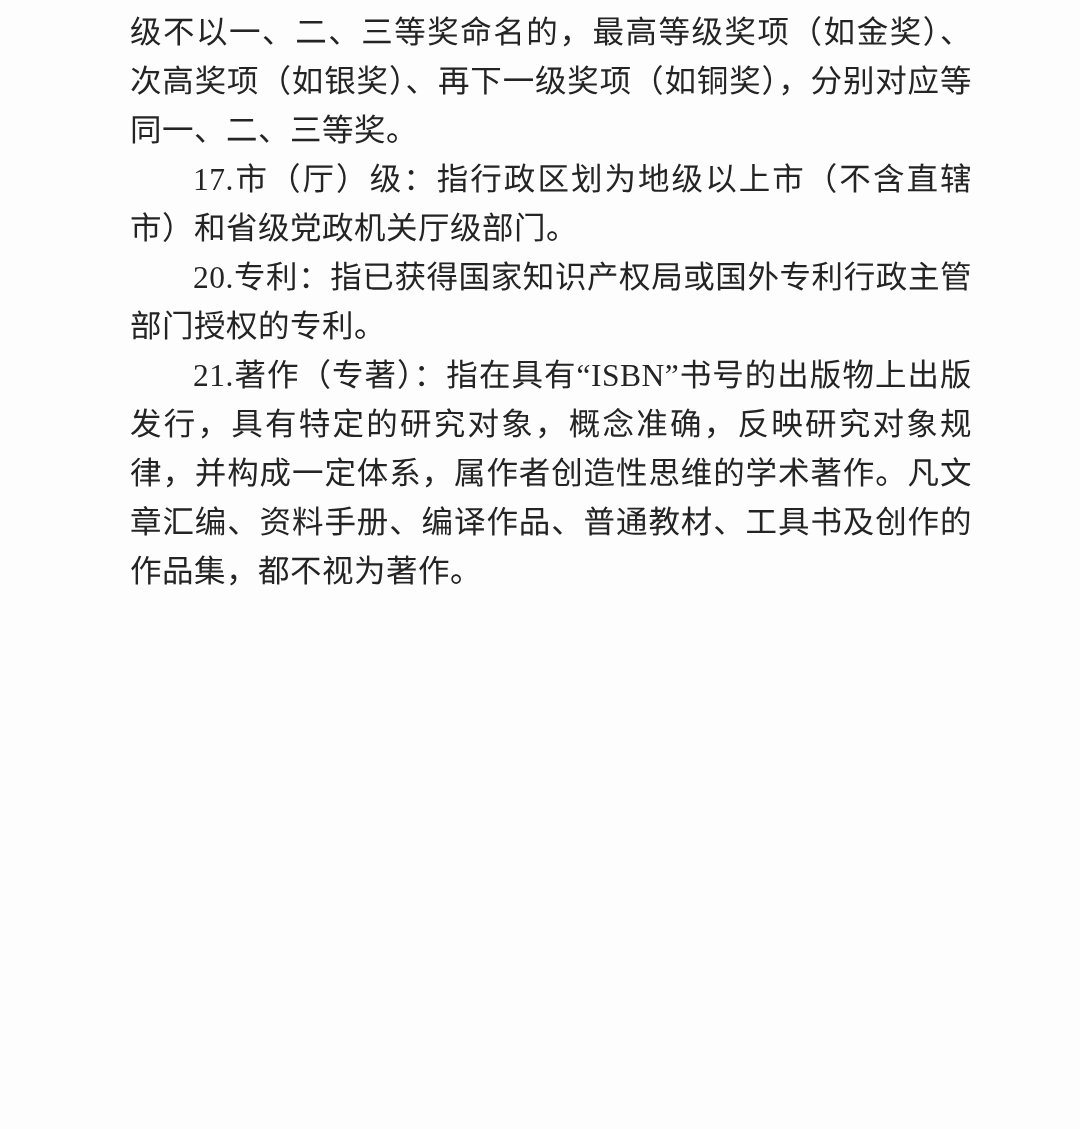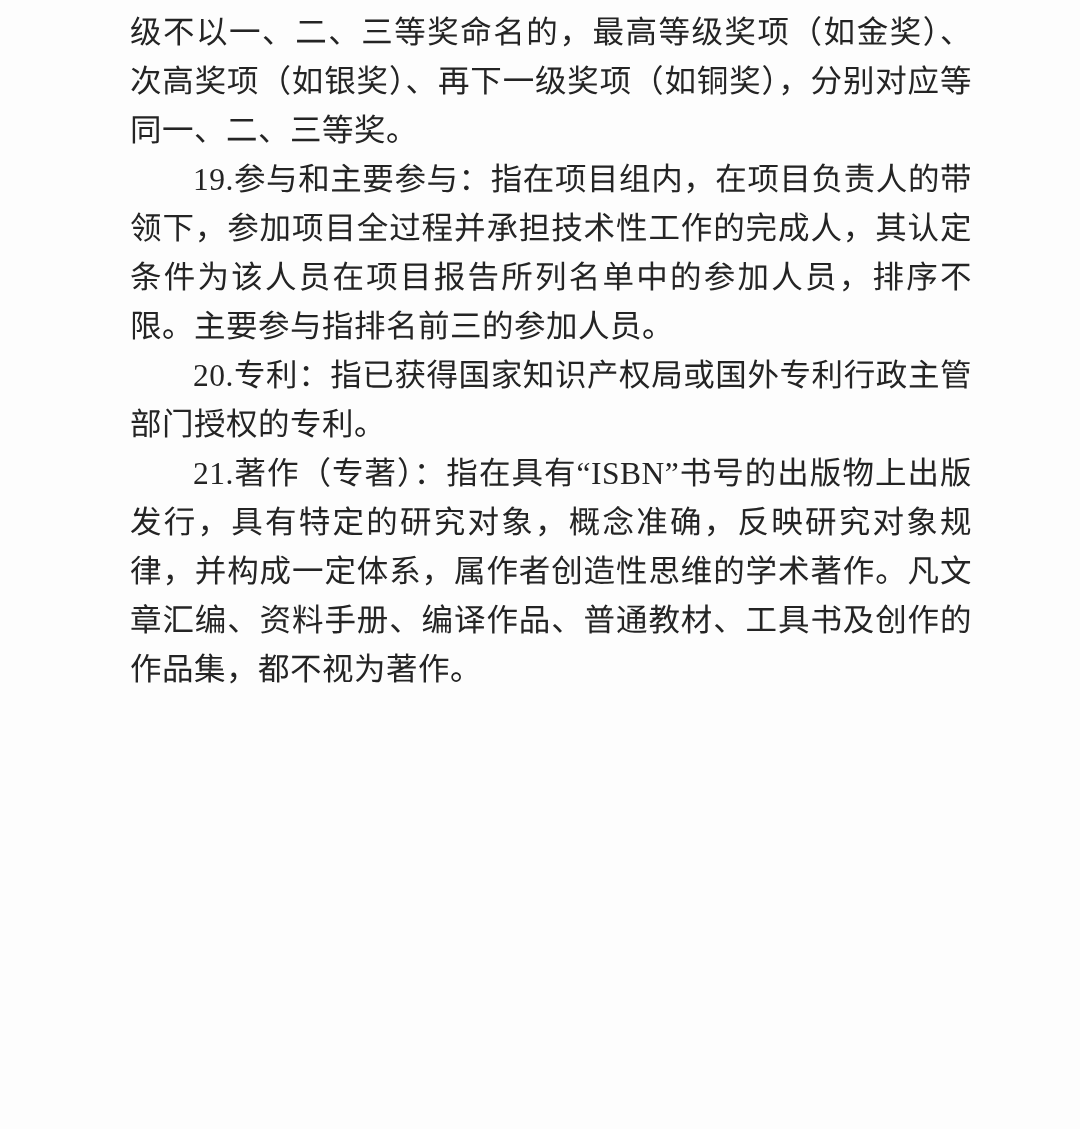--- a/index.html
+++ b/index.html
@@ -35,17 +35,17 @@
   .para.indent {
     text-indent: 2em;
   }
 </style>
 </head>
 <body>
 
 <div class="page">
   <div class="doc-body">
     <p class="para">级不以一、二、三等奖命名的，最高等级奖项（如金奖）、次高奖项（如银奖）、再下一级奖项（如铜奖），分别对应等同一、二、三等奖。</p>
-    <p class="para indent">19.参与和主要参与：指在项目组内，在项目负责人的带领下，参加项目全过程并承担技术性工作的完成人，其认定条件为该人员在项目报告所列名单中的参加人员，排序不限。主要参与指排名前三的参加人员。</p>
+    <p class="para indent">17.市（厅）级：指行政区划为地级以上市（不含直辖市）和省级党政机关厅级部门。</p>
     <p class="para indent">20.专利：指已获得国家知识产权局或国外专利行政主管部门授权的专利。</p>
     <p class="para indent">21.著作（专著）：指在具有“ISBN”书号的出版物上出版发行，具有特定的研究对象，概念准确，反映研究对象规律，并构成一定体系，属作者创造性思维的学术著作。凡文章汇编、资料手册、编译作品、普通教材、工具书及创作的作品集，都不视为著作。</p>
   </div>
 </div>
 
 </body></html>

